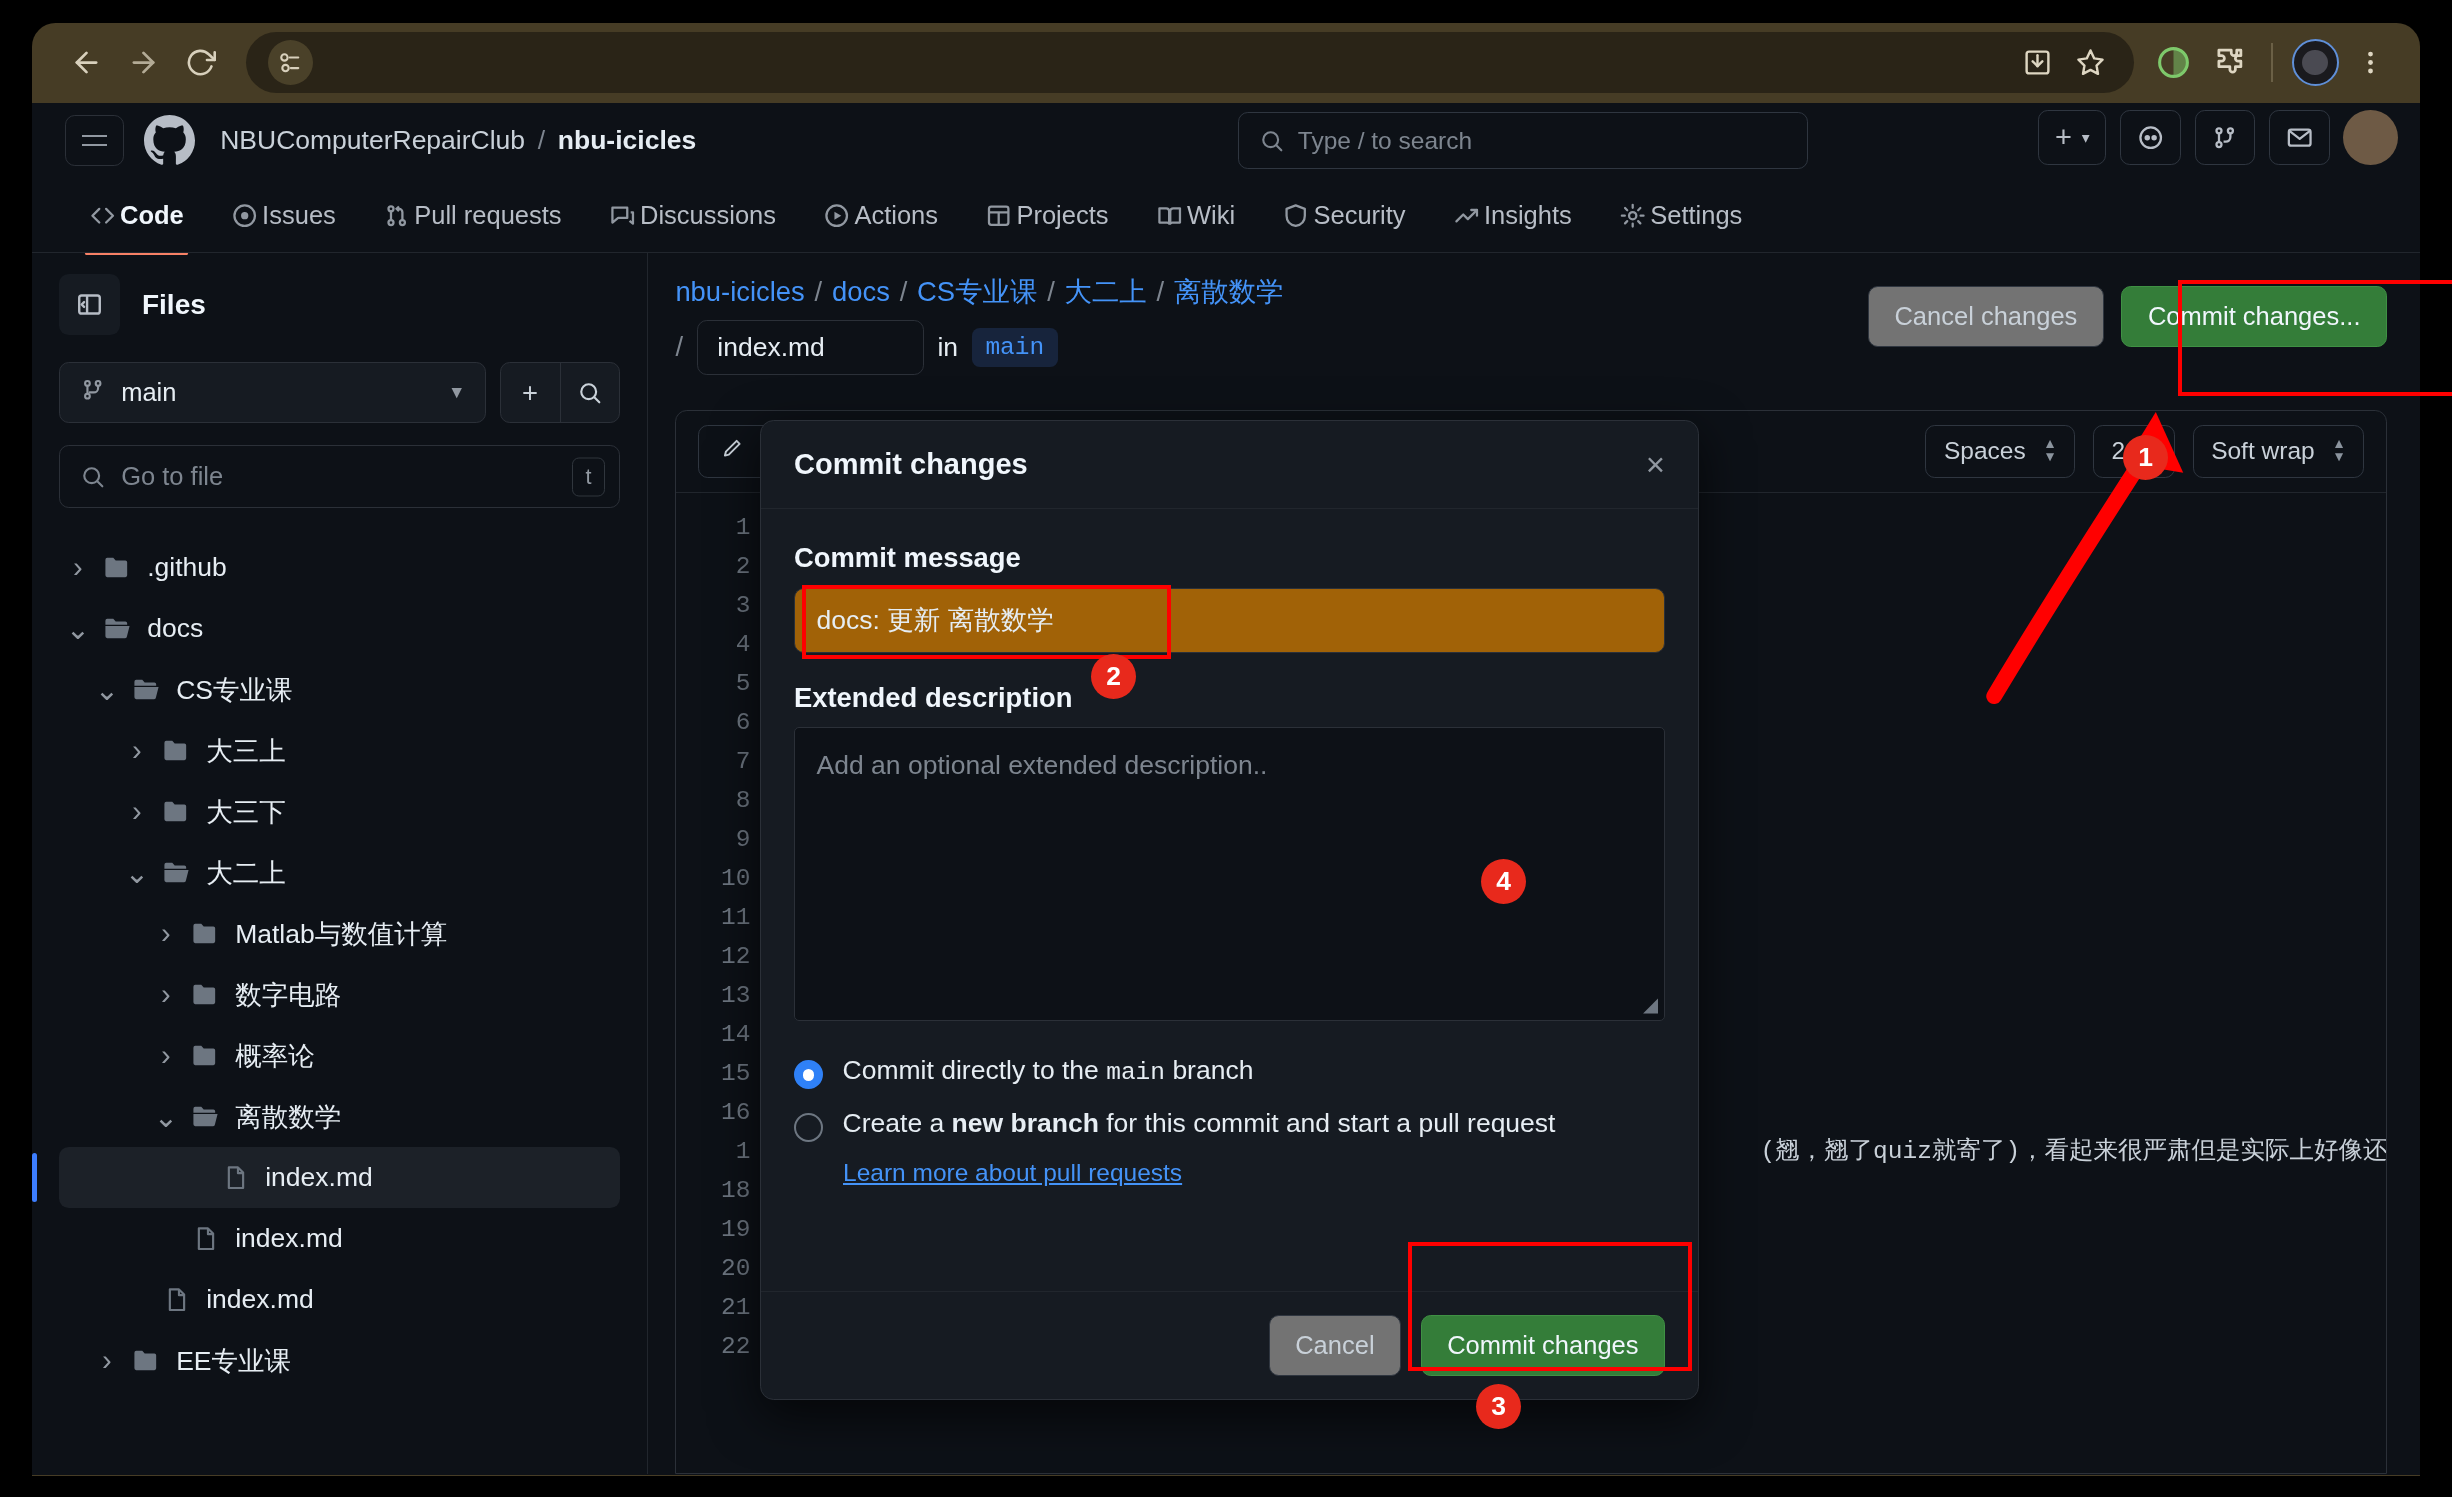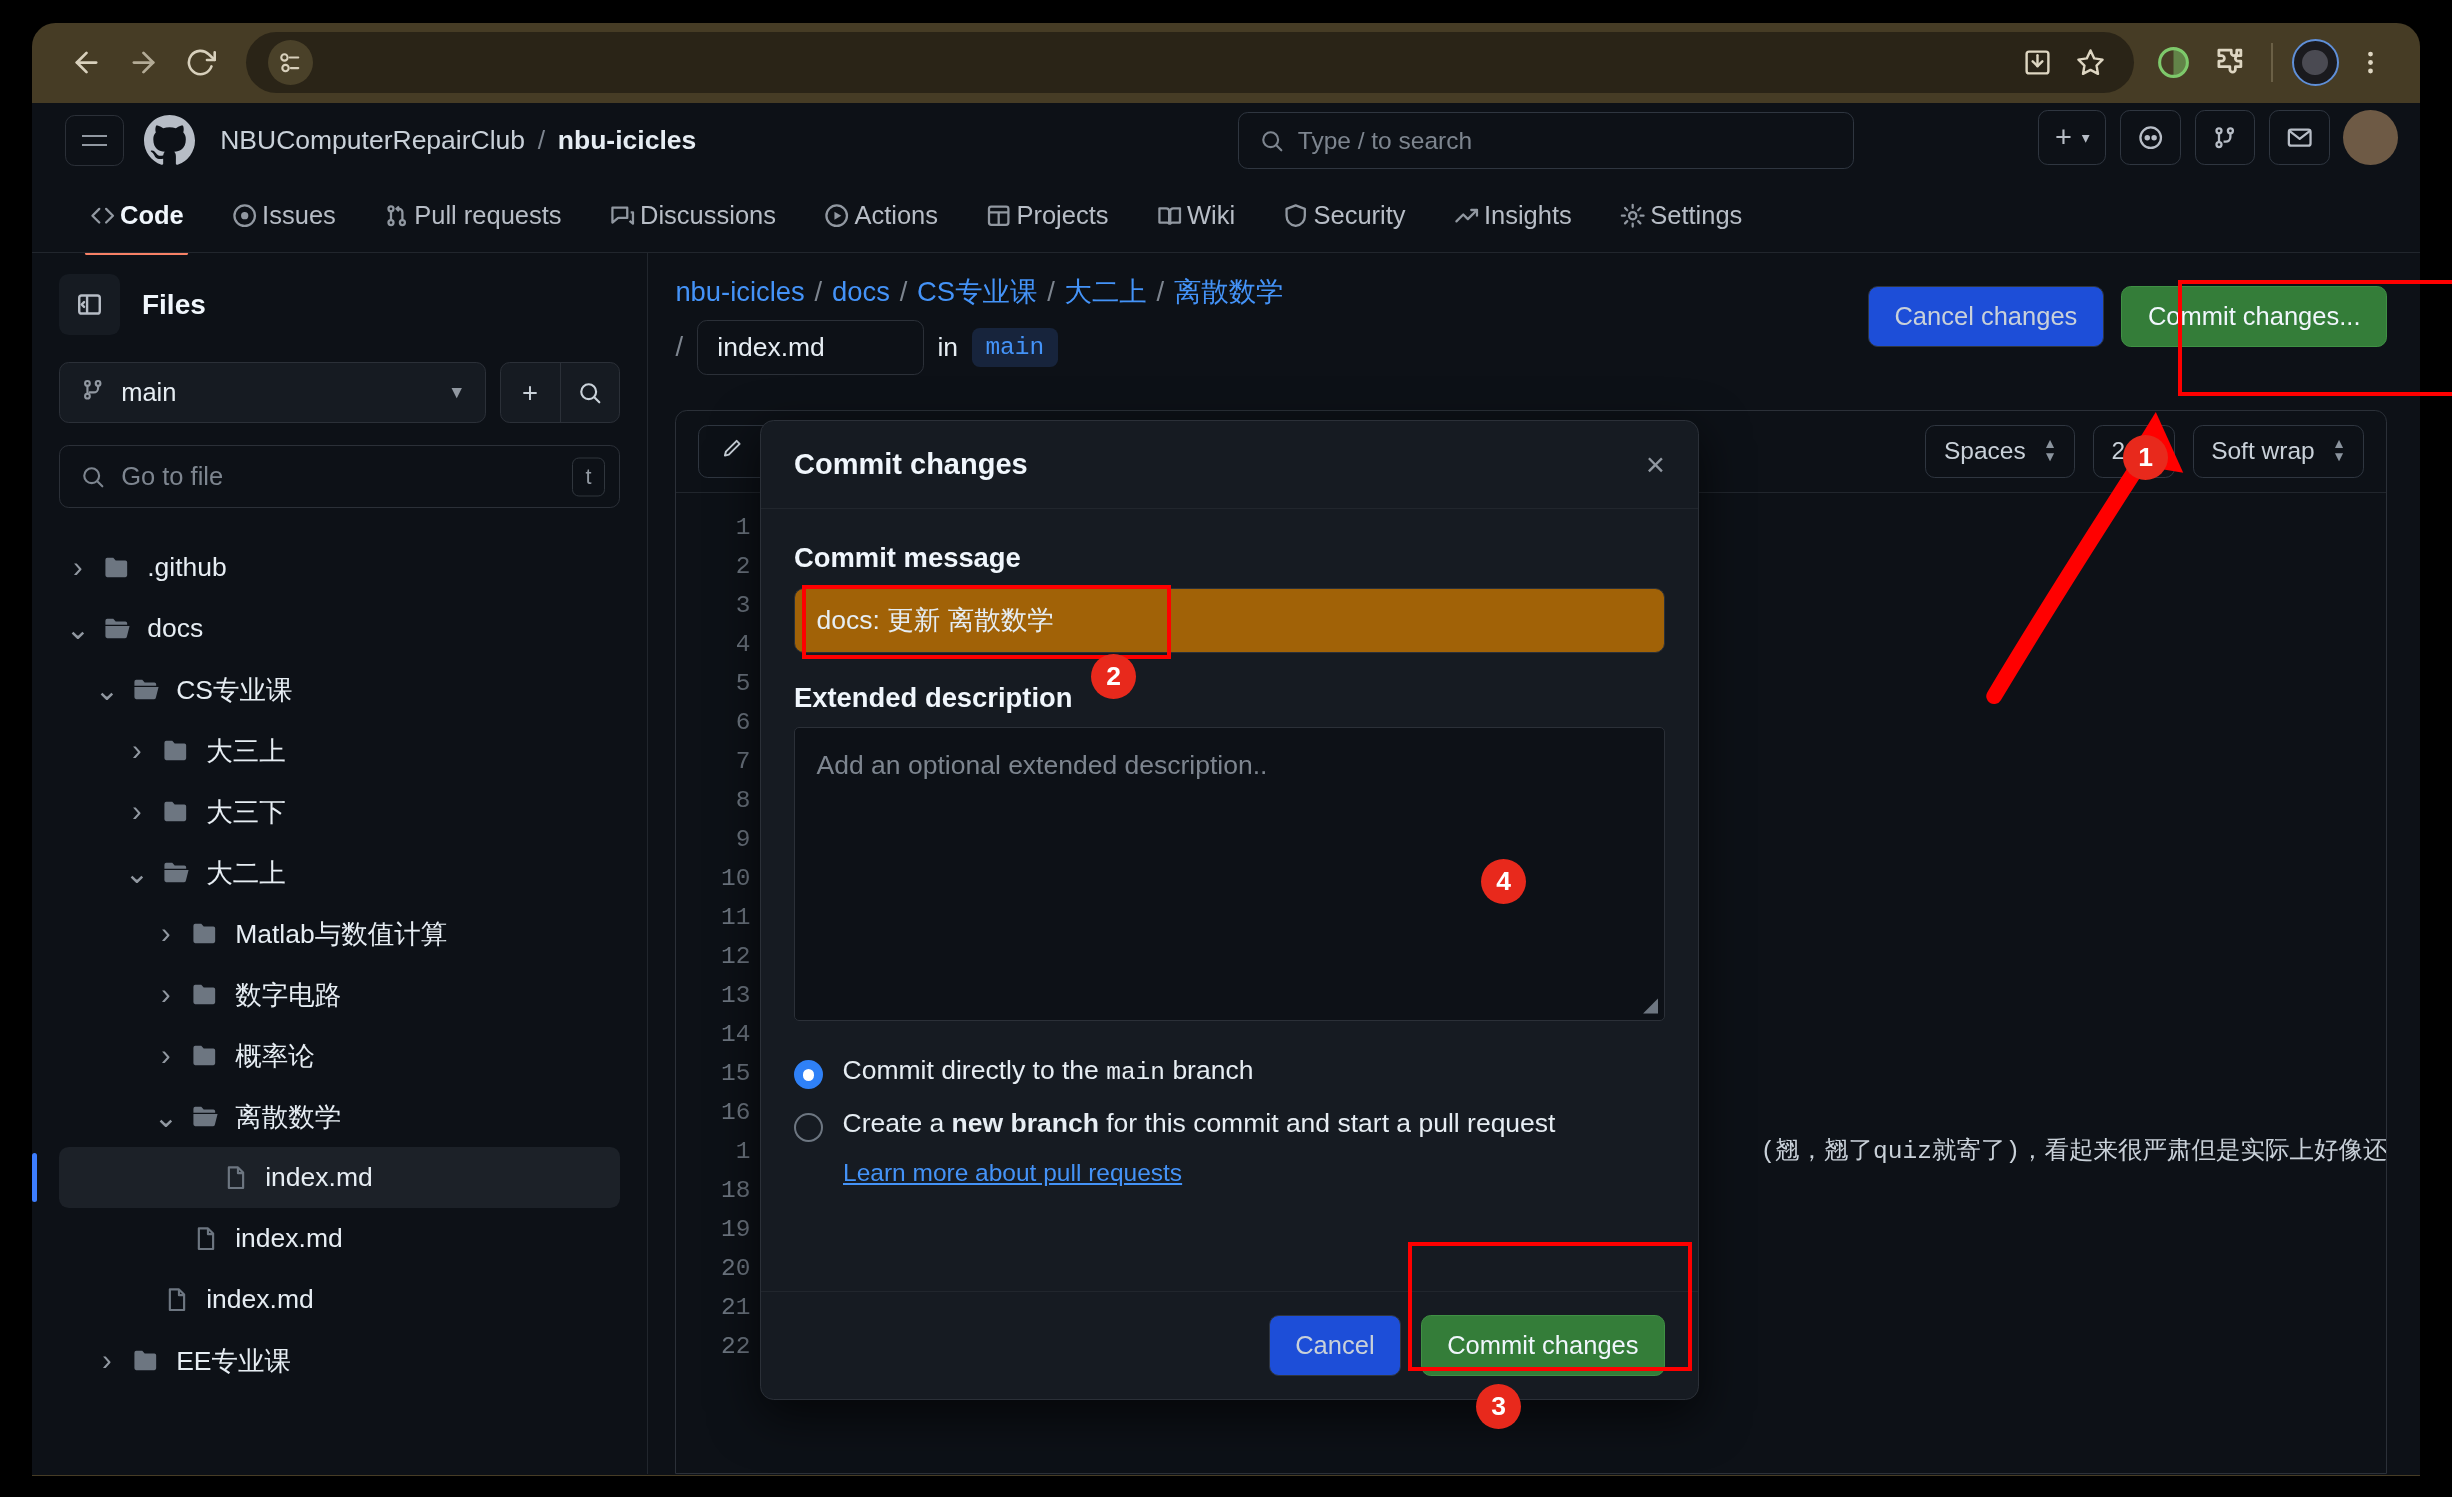--- a/index.html
+++ b/index.html
@@ -81,21 +81,21 @@
     display: flex; flex-direction: column; align-items: center; justify-content: center; gap: 6.9px;
   }
   .hamburger span { display:block; width: 25.5px; height: 2.5px; background: #9198a1; }
   .gh-logo { width: 57px; height: 57px; color: #b7bdc6; display: flex; align-items: center; }
   .gh-crumb { display: flex; align-items: center; gap: 12.7px; font-size: 26.5px; }
   .gh-crumb .owner { color: #c9d1d9; }
   .gh-crumb .slash { color: #7d858f; }
   .gh-crumb .repo { color: #e6edf3; font-weight: bold; }
   .gh-search {
     position: absolute; left: 1206px; top: 9.8px;
-    width: 616px; height: 57px;
+    width: 570px; height: 57px;
     border: 1px solid #2f3640; border-radius: 9.8px;
     display: flex; align-items: center; padding: 0 19.6px; gap: 13.7px;
     color: #7d858f; font-size: 24.5px;
   }
   .gh-head-right {
     position: absolute; right: 21.6px; top: 7.8px;
     display: flex; align-items: center; gap: 13.7px;
   }
   .hr-btn {
     height: 55px; border: 1px solid #2f3640; border-radius: 9.8px;
@@ -203,21 +203,21 @@
   .in-word { font-size: 26.5px; color: #e6edf3; }
   .branch-chip {
     background: #17243c; color: #4493f8; border-radius: 7.8px;
     padding: 5.9px 13.7px; font-family: "Liberation Mono", monospace; font-size: 24.5px;
   }
   .head-actions { position: absolute; right: 33px; top: 33px; display: flex; align-items: center; gap: 17.6px; }
   .btn {
     height: 61px; border-radius: 9.8px; display: flex; align-items: center; justify-content: center;
     padding: 0 25.5px; font-size: 25.5px; white-space: nowrap;
   }
-  .btn-secondary { background: #1d4ed8; border: 1px solid #2f3640; color: #c9d1d9; }
+  .btn-secondary { background: #737373; border: 1px solid #2f3640; color: #c9d1d9; }
   .btn-primary { background: #347d39; color: #f0f6fc; border: 1px solid #3f9144; }
 
   .editor-shell {
     position: absolute; left: 27.4px; right: 33px; top: 157px; bottom: 0;
     border: 1px solid #2b3038; border-top-left-radius: 11.8px; border-top-right-radius: 11.8px;
     background: #0d1117; overflow: hidden;
   }
   .editor-toolbar {
     height: 82px; display: flex; align-items: center; padding: 0 21.6px;
     border-bottom: 1px solid #21262d; gap: 15.7px;

